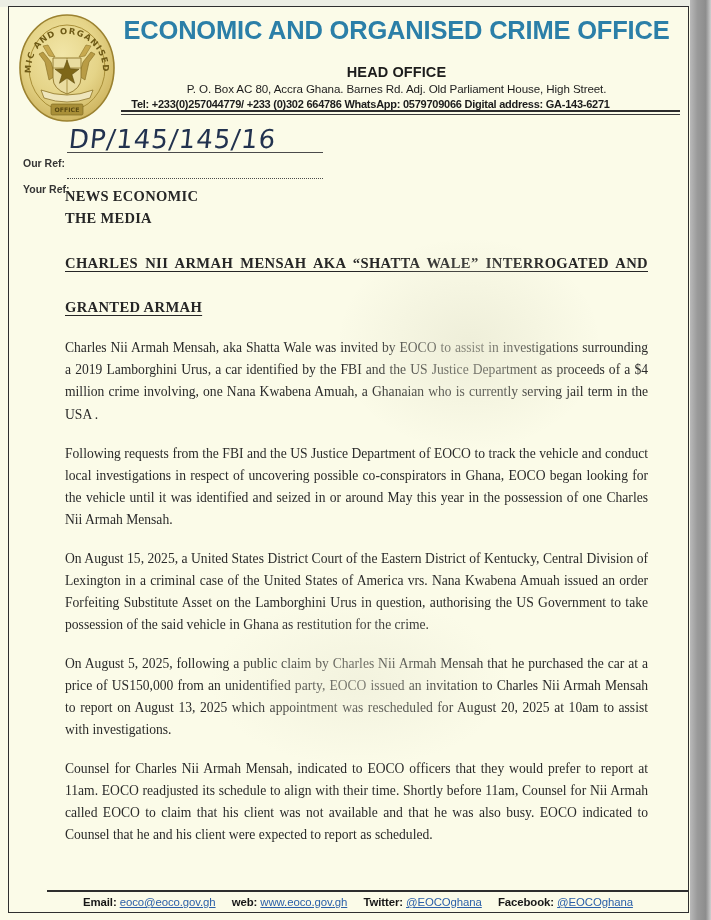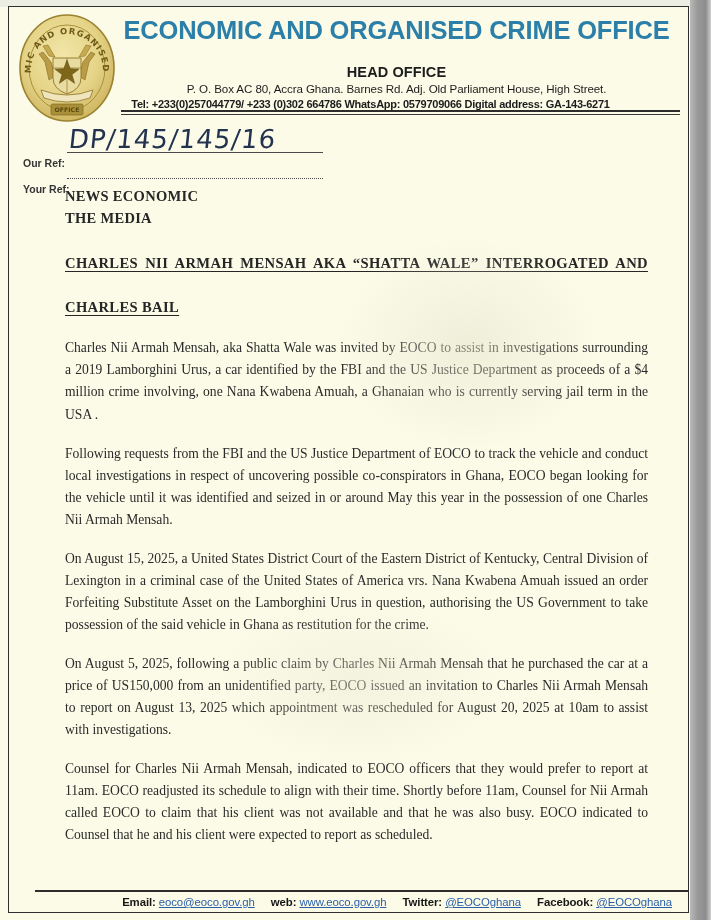--- a/index.html
+++ b/index.html
@@ -205,25 +205,24 @@
     font-size: 13.6px;
     line-height: 1.62;
     text-align: justify;
     color: #2a2a2a;
   }
   p.para:first-of-type { margin-top: 19px; }
 
   
   .footer {
     position: absolute;
-    left: 4px;
+    left: 16px;
     right: 0;
     bottom: 4px;
     padding: 8px 16px 0 22px;
-    text-align: right;
   }
   .footer-rule {
     border-top: 2px solid #2e2e2e;
     margin-bottom: 4px;
     width: 655px;
   }
   .footer-line {
     font-family: "Liberation Sans", "DejaVu Sans", sans-serif;
     font-size: 11.4px;
     color: #171717;
@@ -306,21 +305,21 @@
       </div>
     </div>
 
     <div class="content">
 
       <div class="notice">NEWS ECONOMIC</div>
       <div class="notice">THE MEDIA</div>
 
       <div class="headline">
         <span class="l1">CHARLES NII ARMAH MENSAH AKA “SHATTA WALE” INTERROGATED AND</span>
-        <span>CHARLES BAIL</span>
+        <span>GRANTED ARMAH</span>
       </div>
 
       <p class="para">Charles Nii Armah Mensah, aka Shatta Wale was invited by EOCO to assist in investigations surrounding a 2019 Lamborghini Urus, a car identified by the FBI and the US Justice Department as proceeds of a $4 million crime involving, one Nana Kwabena Amuah, a Ghanaian who is currently serving  jail term in the USA .</p>
       <p class="para">Following requests from the FBI and the US Justice Department of EOCO to track the vehicle and conduct local investigations in respect of uncovering possible co-conspirators in Ghana, EOCO began looking for the vehicle until it was identified and seized in or around May this year in the possession of one Charles Nii Armah Mensah.</p>
       <p class="para">On August 15, 2025, a United States District Court of the Eastern District of Kentucky, Central Division of Lexington in a criminal case of the United States of America vrs. Nana Kwabena Amuah issued an order Forfeiting Substitute Asset on the Lamborghini Urus in question, authorising the US Government to take possession of the said vehicle in Ghana as restitution for the crime.</p>
       <p class="para">On August 5, 2025, following a public claim by Charles Nii Armah Mensah that he purchased the car at a price of US150,000 from an unidentified party, EOCO issued an invitation to Charles Nii Armah Mensah to report on  August 13, 2025 which appointment was rescheduled for August 20, 2025 at 10am to assist with investigations.</p>
       <p class="para">Counsel for Charles Nii Armah Mensah, indicated to EOCO officers that they would prefer to report at 11am. EOCO readjusted its schedule to align with their time. Shortly before 11am, Counsel for Nii Armah called EOCO to claim that his client was not available and that he was also busy. EOCO indicated to Counsel that he and his client were expected to report as scheduled.</p>
     </div>
 
     <div class="footer">

